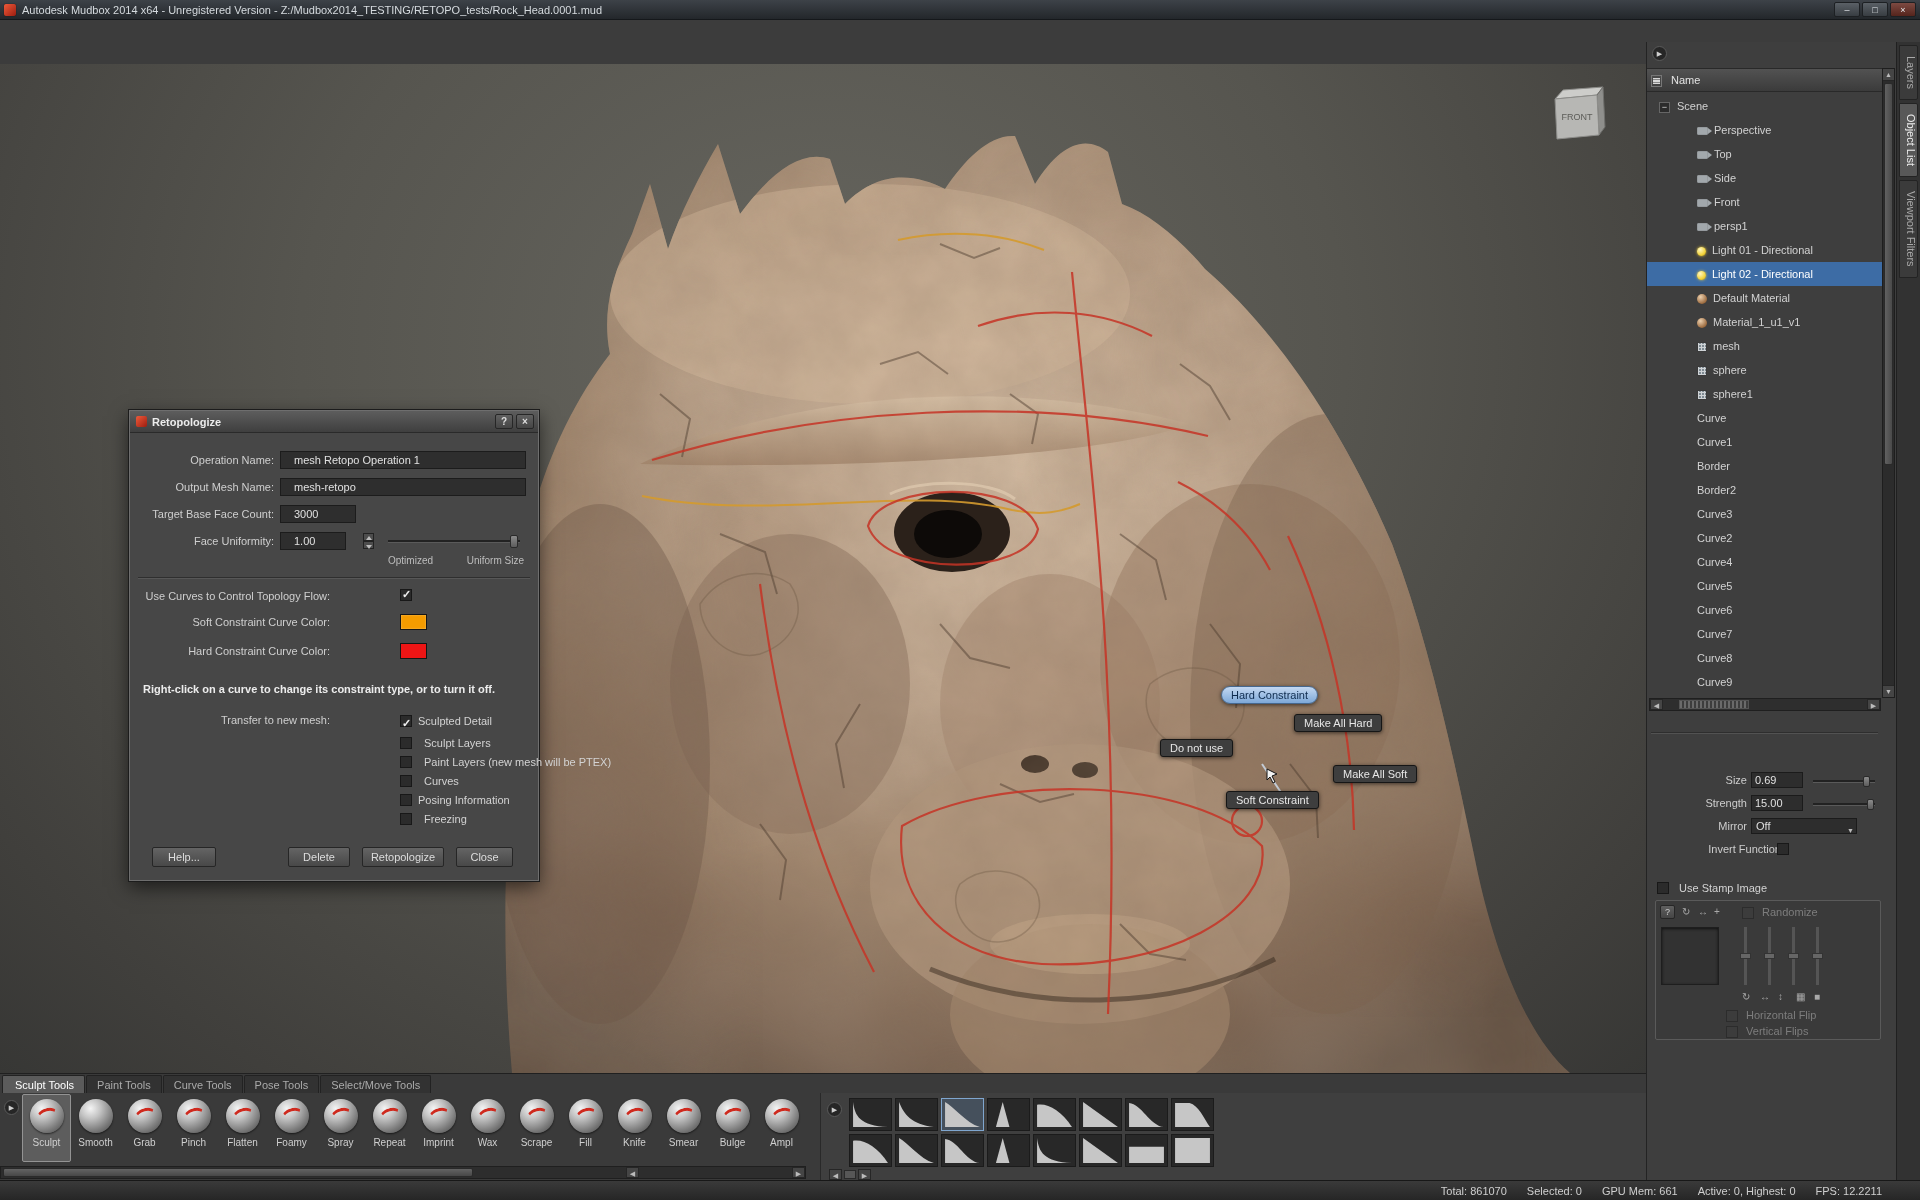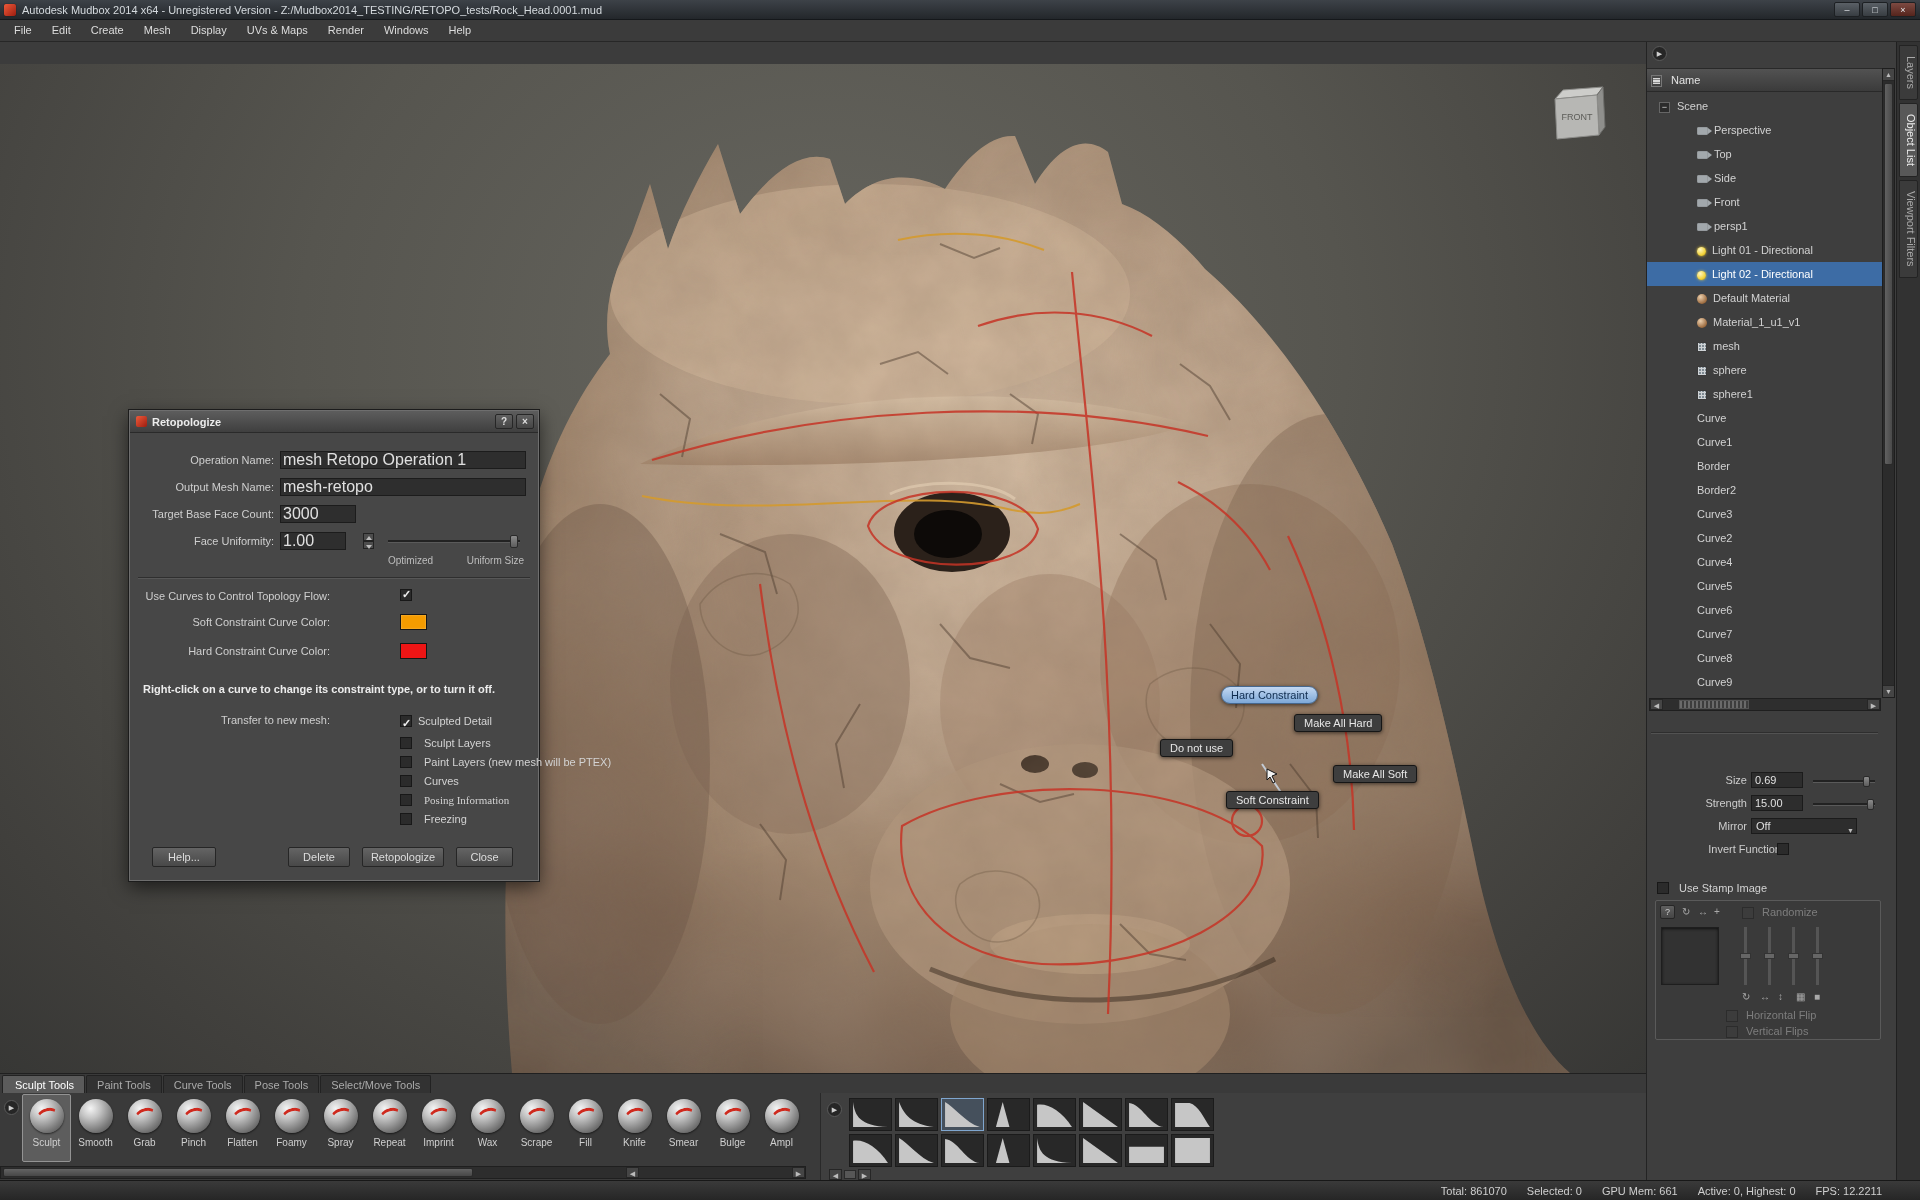--- a/index.html
+++ b/index.html
@@ -52,21 +52,21 @@
     display:flex; align-items:center; padding:0 4px; font-weight:bold; color:#ececec; }
   .dlg-logo { width:11px; height:11px; border-radius:2px; margin:0 5px 0 2px;
     background:linear-gradient(135deg,#ef5a3a,#9c1d10); }
   .dlg-title-btns { margin-left:auto; display:flex; gap:3px; }
   .dlg-tbtn { width:18px; height:15px; background:linear-gradient(#616161,#454545); border:1px solid #262626;
     border-radius:2px; text-align:center; line-height:14px; font-weight:bold; font-size:10px; color:#ddd; }
   .drow { position:absolute; left:0; width:100%; height:20px; }
   .dlabel { position:absolute; right:264px; left:6px; text-align:right; line-height:18px; color:#cfcfcf; }
   .dlabel.wide { right:208px; }
   .dtext { position:absolute; left:150px; height:18px; background:#2e2e2e; border:1px solid #1c1c1c;
-    color:#e0e0e0; font-family:"Liberation Sans",sans-serif; font-size:16px; padding:0 2px; }
+    color:#e0e0e0; font-family:"Liberation Sans",sans-serif; font-size:11px; padding:0 13px; }
   .r-op { top:40px; } .r-out { top:67px; } .r-fc { top:94px; } .r-fu { top:121px; }
   .spinner { position:absolute; left:233px; top:1px; width:11px; height:16px; display:flex; flex-direction:column; }
   .spin { flex:1; background:#4d4d4d; border:1px solid #222; position:relative; }
   .spin::after { content:""; position:absolute; left:2px; border-left:3px solid transparent; border-right:3px solid transparent; }
   .spin.up::after { top:2px; border-bottom:4px solid #bbb; }
   .spin.dn::after { top:3px; border-top:4px solid #bbb; }
   .dslider { position:absolute; left:258px; top:8px; width:132px; height:3px; background:#222; border-bottom:1px solid #5a5a5a; }
   .dslider .thumb { position:absolute; right:2px; top:-5px; width:8px; height:13px;
     background:linear-gradient(#8b8b8b,#5c5c5c); border:1px solid #2a2a2a; border-radius:2px; }
   .r-sl { top:144px; height:14px; } .sl-left { position:absolute; left:258px; color:#bdbdbd; font-size:10px; }
@@ -211,31 +211,20 @@
   <div class="titlebar">
     <span class="logo"></span>
     <span>Autodesk Mudbox 2014 x64 - Unregistered Version - Z:/Mudbox2014_TESTING/RETOPO_tests/Rock_Head.0001.mud</span>
     <span class="win-btns">
       <span class="win-btn">–</span>
       <span class="win-btn">□</span>
       <span class="win-btn close">×</span>
     </span>
   </div>
 
-  <div class="menubar" id="menu-bar">
-      <div class="menu-item">File</div>
-      <div class="menu-item">Edit</div>
-      <div class="menu-item">Create</div>
-      <div class="menu-item">Mesh</div>
-      <div class="menu-item">Display</div>
-      <div class="menu-item">UVs &amp; Maps</div>
-      <div class="menu-item">Render</div>
-      <div class="menu-item">Windows</div>
-      <div class="menu-item">Help</div>
-    </div>
 
 
   <div class="viewport">
     <svg class="scene" viewBox="0 0 1646 1009" preserveAspectRatio="none">
       <defs>
         <radialGradient id="skin" cx="48%" cy="36%" r="72%">
           <stop offset="0" stop-color="#cfb69c"></stop>
             <stop offset="0.35" stop-color="#b59a81"></stop>
           <stop offset="0.65" stop-color="#94785f"></stop>
             <stop offset="0.87" stop-color="#705846"></stop>
@@ -389,21 +378,21 @@
     </div>
     <div class="dhint">Right-click on a curve to change its constraint type, or to turn it off.</div>
     <div class="drow r-tr">
       <span class="dlabel wide">Transfer to new mesh:</span>
     </div>
     <div class="tr-first" id="transfer-first"><span><span class="cb checked"></span><span class="cb-label" style="margin-left: 6px;">Sculpted Detail</span></span></div>
     <div class="transfer-list" id="transfer-list">
         <div class="transfer-row"><span class="cb"></span><span class="cb-label" style="margin-left: 6px;">Sculpt Layers</span></div>
         <div class="transfer-row"><span class="cb"></span><span class="cb-label" style="margin-left: 6px;">Paint Layers (new mesh will be PTEX)</span></div>
         <div class="transfer-row"><span class="cb"></span><span class="cb-label" style="margin-left: 6px;">Curves</span></div>
-        <div class="transfer-row"><span class="cb"></span><span class="cb-label" style="margin-left: 6px; font-family: Liberation Serif, serif;">Posing Information</span></div>
+        <div class="transfer-row"><span class="cb"></span><span class="cb-label" style="">Posing Information</span></div>
         <div class="transfer-row"><span class="cb"></span><span class="cb-label" style="margin-left: 6px;">Freezing</span></div>
       </div>
     <div id="dialog-buttons">
         <div class="dbtn dbtn-0">Help...</div>
         <div class="dbtn dbtn-1">Delete</div>
         <div class="dbtn dbtn-2">Retopologize</div>
         <div class="dbtn dbtn-3">Close</div>
       </div>
   </div>
 

